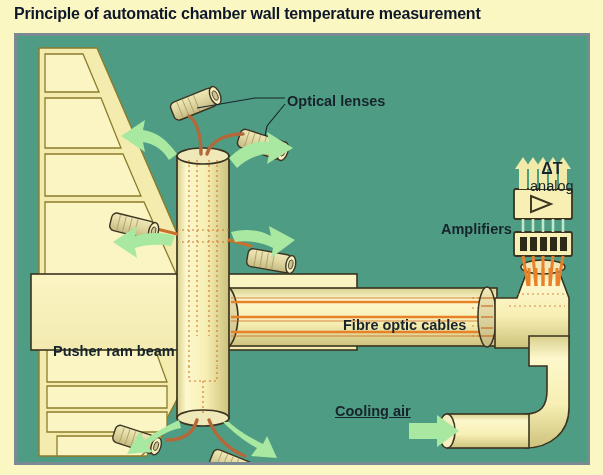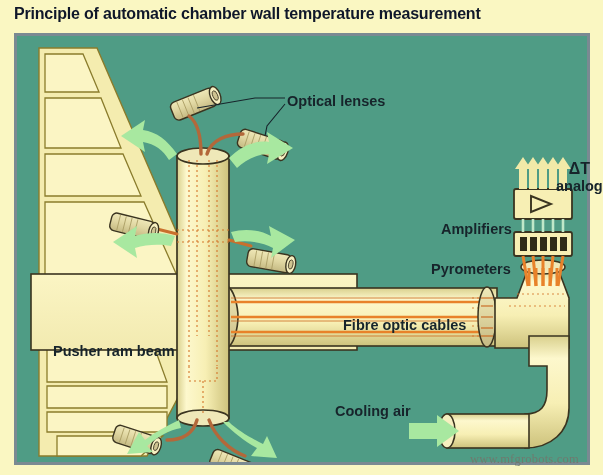--- a/index.html
+++ b/index.html
@@ -48,32 +48,32 @@
     position: absolute;
     font-family: "Liberation Sans", sans-serif;
     font-weight: bold;
     color: #17242b;
     white-space: nowrap;
     line-height: 1.05;
   }
   #lbl-optical   { left: 270px; top: 58px;  font-size: 14.5px; }
   #lbl-pusher    { left: 36px;  top: 308px; font-size: 14.5px; }
   #lbl-fibre     { left: 326px; top: 282px; font-size: 14.5px; }
-  #lbl-cooling   { left: 318px; top: 368px; font-size: 14.5px; }
+  #lbl-cooling   { left: 318px; top: 368px; font-size: 14.5px; text-decoration: underline; }
   #lbl-amp       { left: 424px; top: 186px; font-size: 14.5px; }
   #lbl-pyro      { left: 414px; top: 226px; font-size: 14.5px; }
   #lbl-dt {
-    left: 539px; top: 125px;
+    left: 513px; top: 125px;
     font-size: 16px;
     text-align: center;
   }
   #lbl-dt .analog {
     display: block;
     font-size: 14.5px;
-    font-weight: bold;
+    font-weight: normal;
     margin-top: 1px;
   }
   #watermark {
     position: absolute;
     left: 470px;
     top: 452px;
     font-size: 12.5px;
     font-family: "Liberation Serif", serif;
     color: #6f7a6f;
     letter-spacing: 0.2px;
@@ -375,24 +375,22 @@
         <path d="M542,153 L542,133 L538,133 L546,121 L554,133 L550,133 L550,153 Z"></path>
       </g>
 
     </svg>
 
     <div class="lbl" id="lbl-optical">Optical lenses</div>
     <div class="lbl" id="lbl-fibre">Fibre optic cables</div>
     <div class="lbl" id="lbl-pusher">Pusher ram beam</div>
     <div class="lbl" id="lbl-cooling">Cooling air</div>
     <div class="lbl" id="lbl-amp">Amplifiers</div>
-    <div class="lbl" id="lbl-pyro">Pyrometers</div>
 
     <div class="lbl" id="lbl-dt">
       <span>ΔT</span>
       <span class="analog">analog</span>
     </div>
 
   </div>
 
-  <div id="watermark">www.mfgrobots.com</div>
 
 </div>
 
 </body></html>

